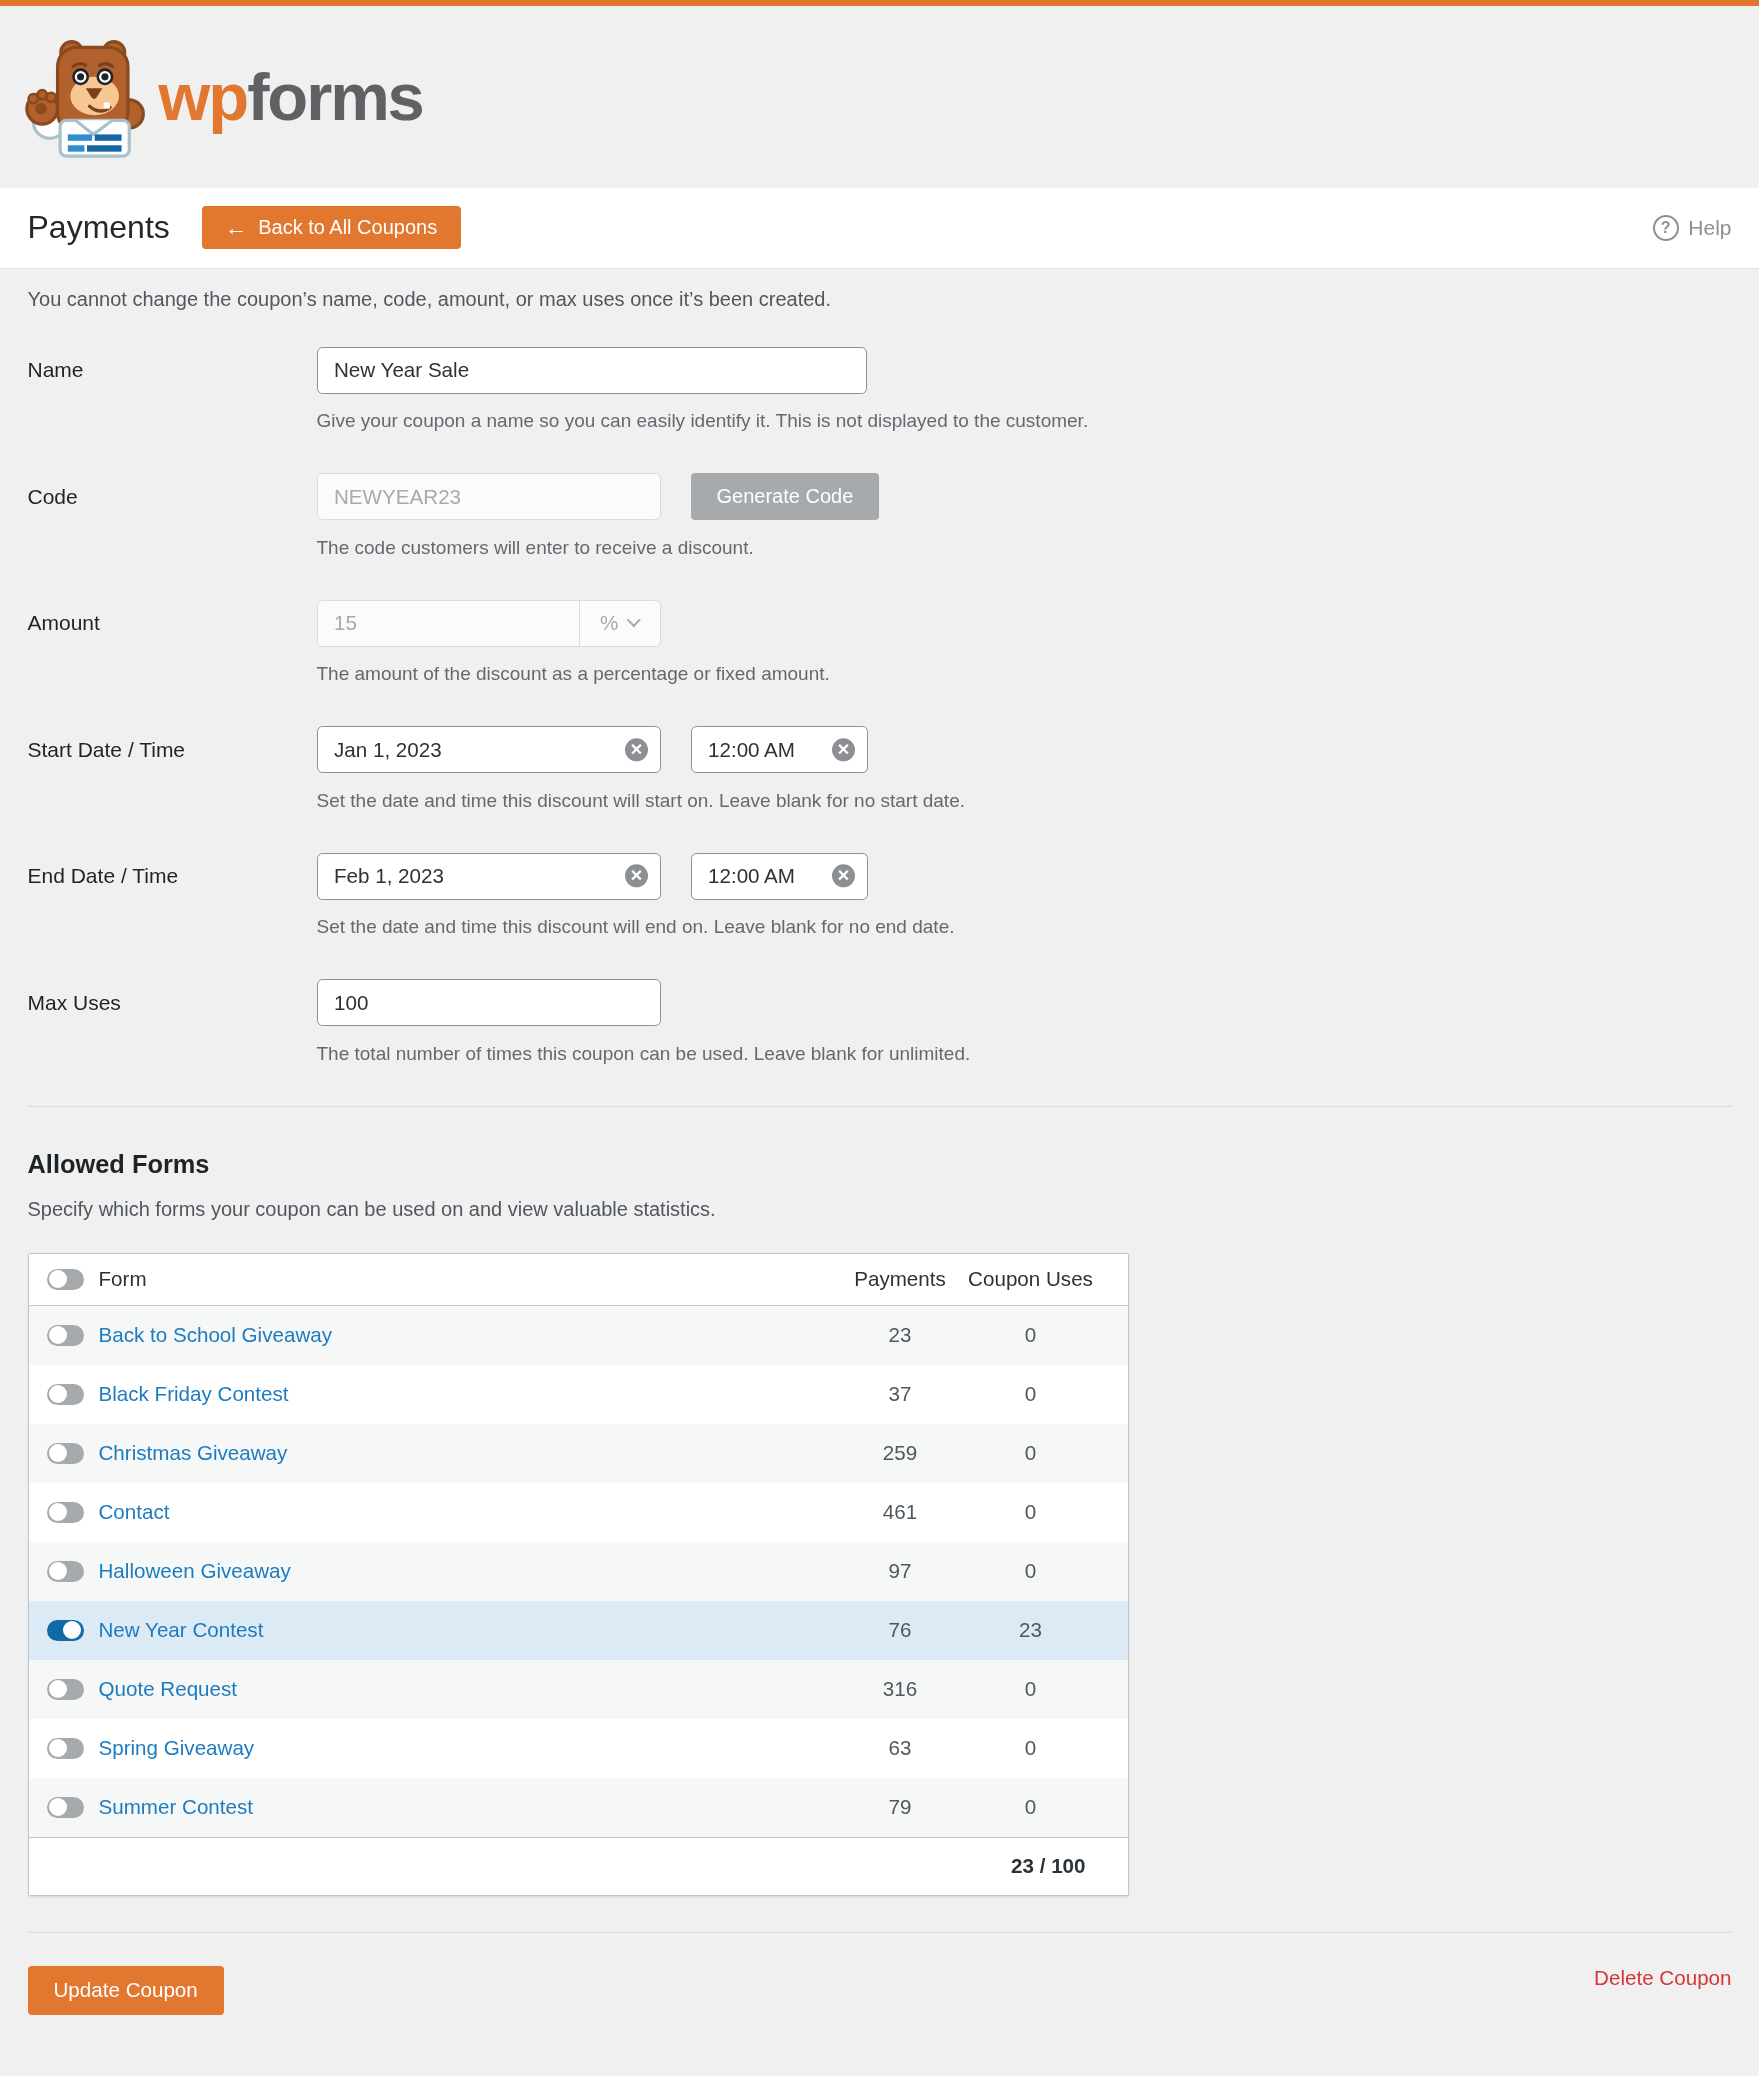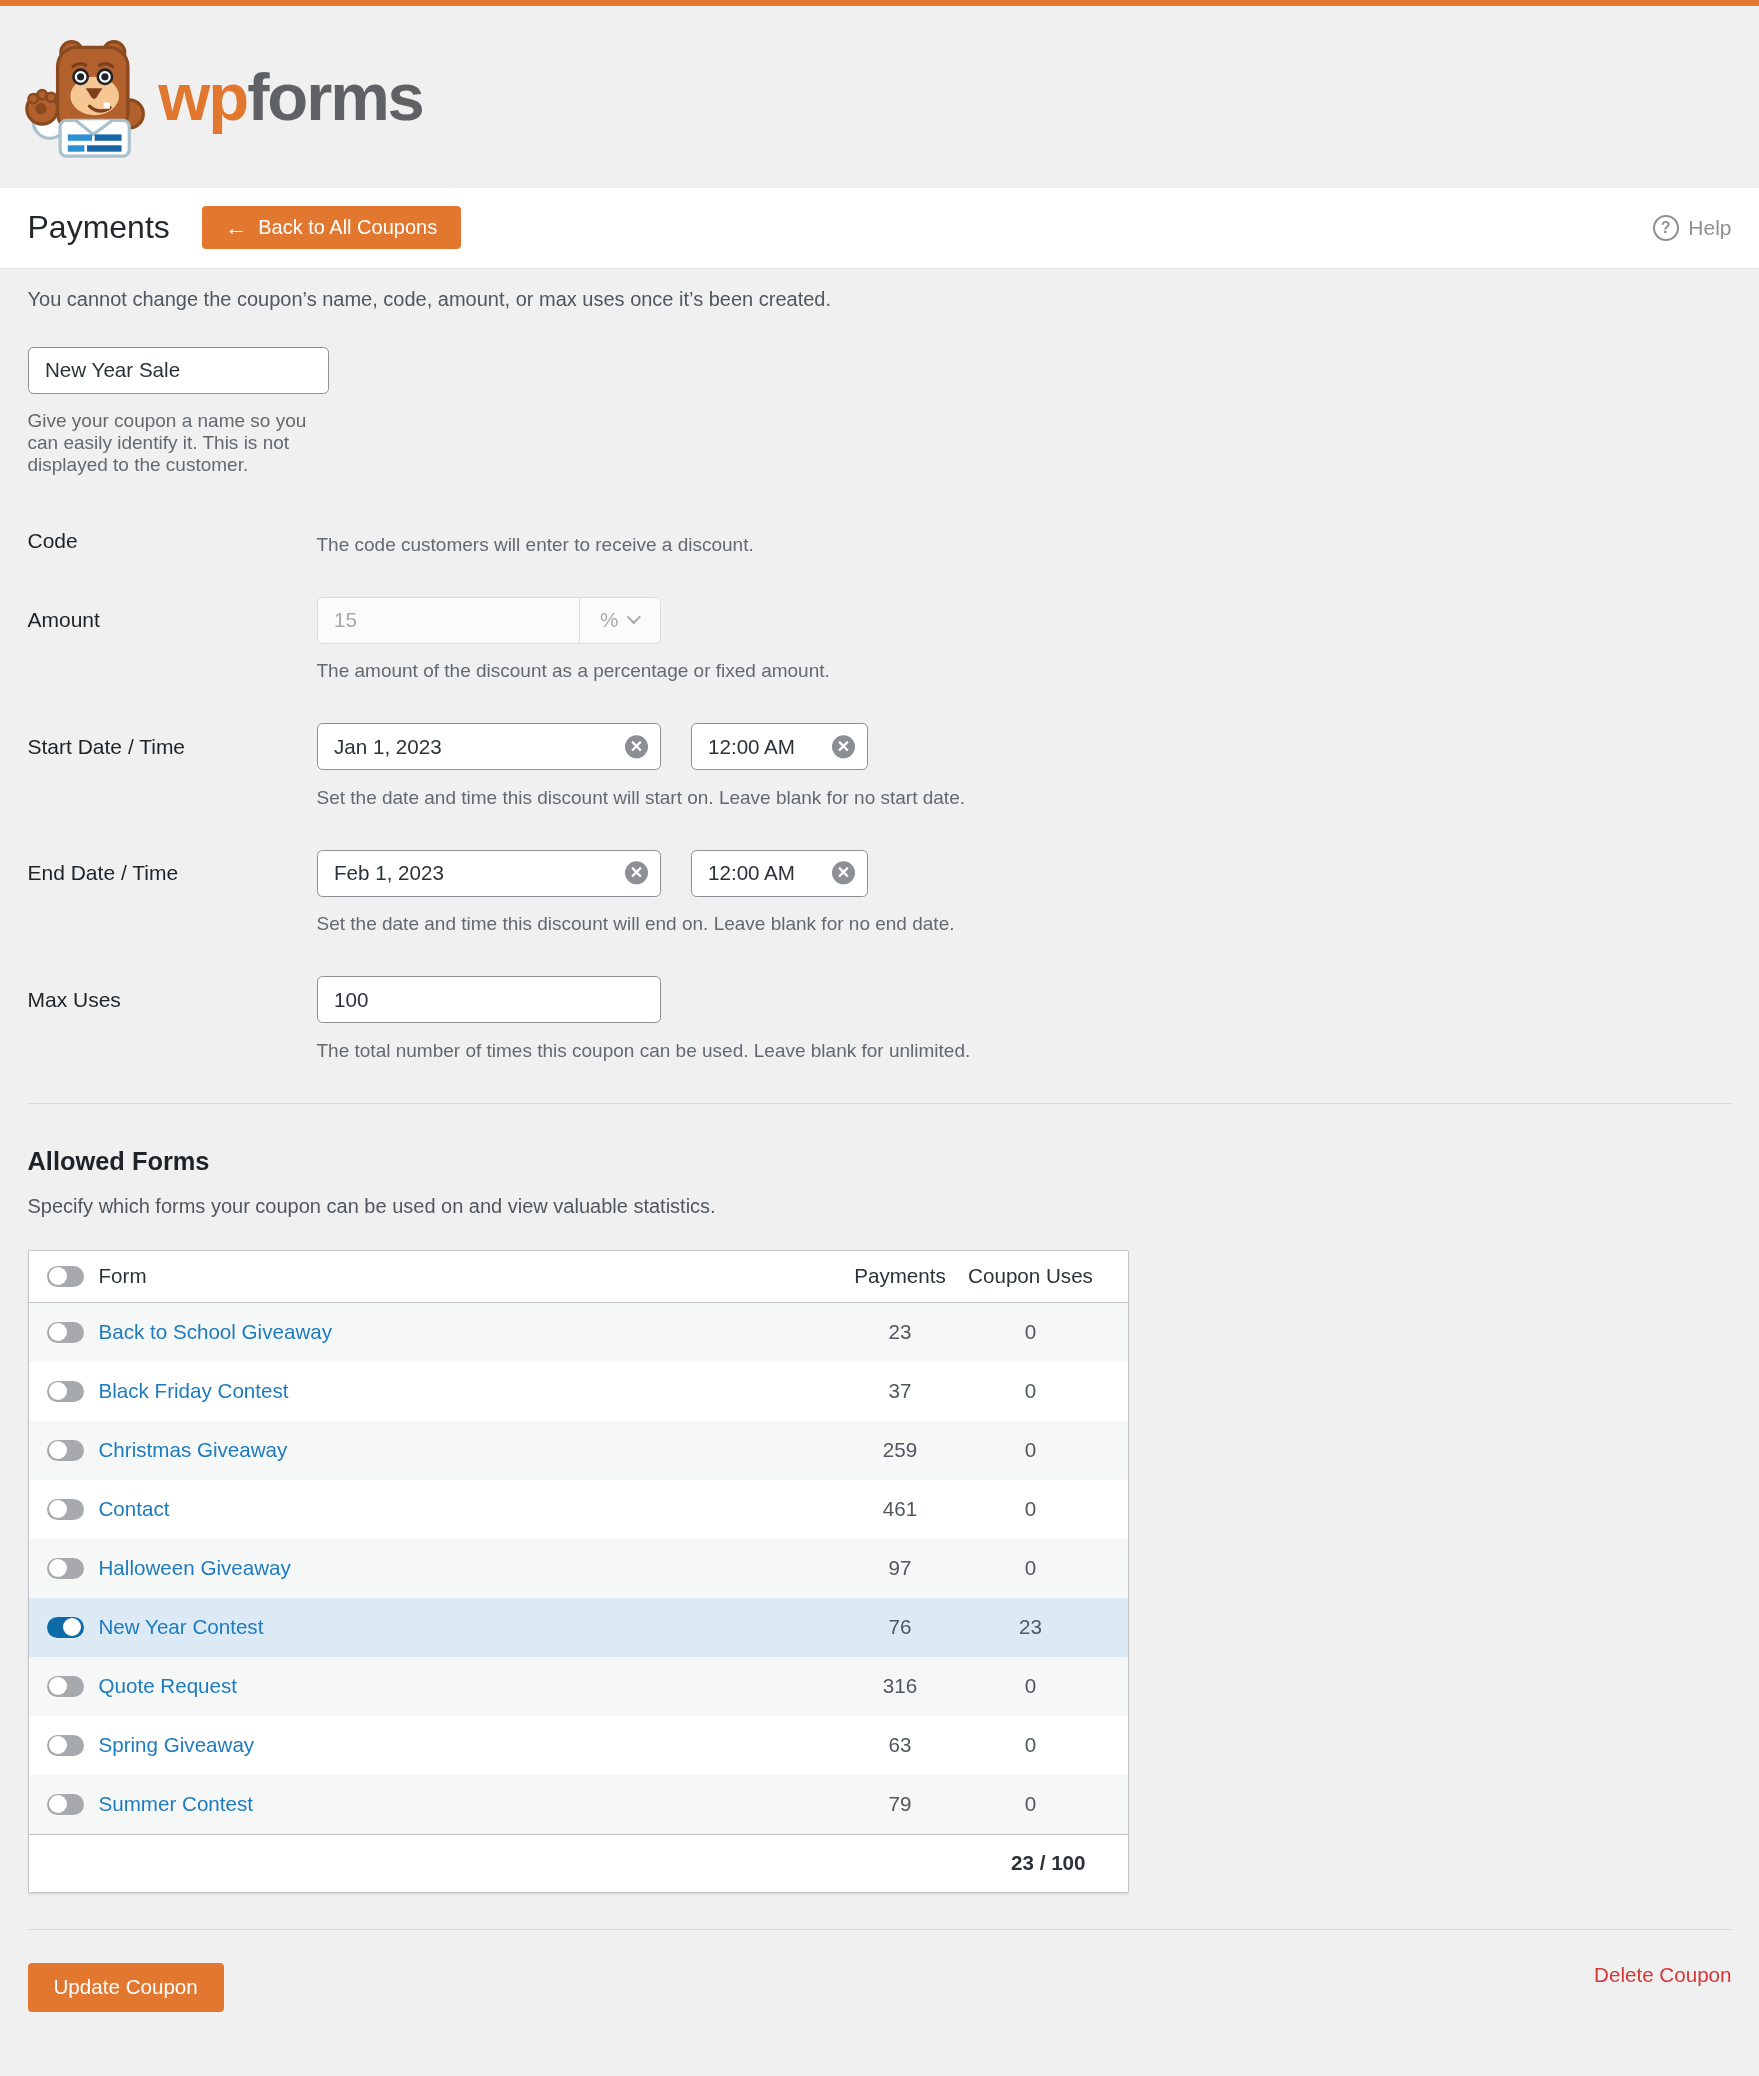--- a/index.html
+++ b/index.html
@@ -217,31 +217,36 @@
   </a>
 </div>
 
 <div class="content">
 
   <p class="section-desc">You cannot change the coupon’s name, code, amount, or max uses once it’s been created.</p>
 
   <div class="form-rows">
 
     <div class="field-row">
+      <div class="field-label">Name</div>
       <div>
         <div class="control-line">
           <input class="text-input w-name" value="New Year Sale" style="">
         </div>
         <div class="helper">Give your coupon a name so you can easily identify it. This is not displayed to the customer.</div>
       </div>
     </div>
 
     <div class="field-row">
       <div class="field-label">Code</div>
       <div>
+        <div class="control-line">
+          <input class="text-input w-std disabled" disabled="" value="NEWYEAR23" style="">
+          <button class="gray-btn">Generate Code</button>
+        </div>
         <div class="helper">The code customers will enter to receive a discount.</div>
       </div>
     </div>
 
     <div class="field-row">
       <div class="field-label">Amount</div>
       <div>
         <div class="control-line">
           <div class="amount-group">
             <input disabled="" value="15" style="">

